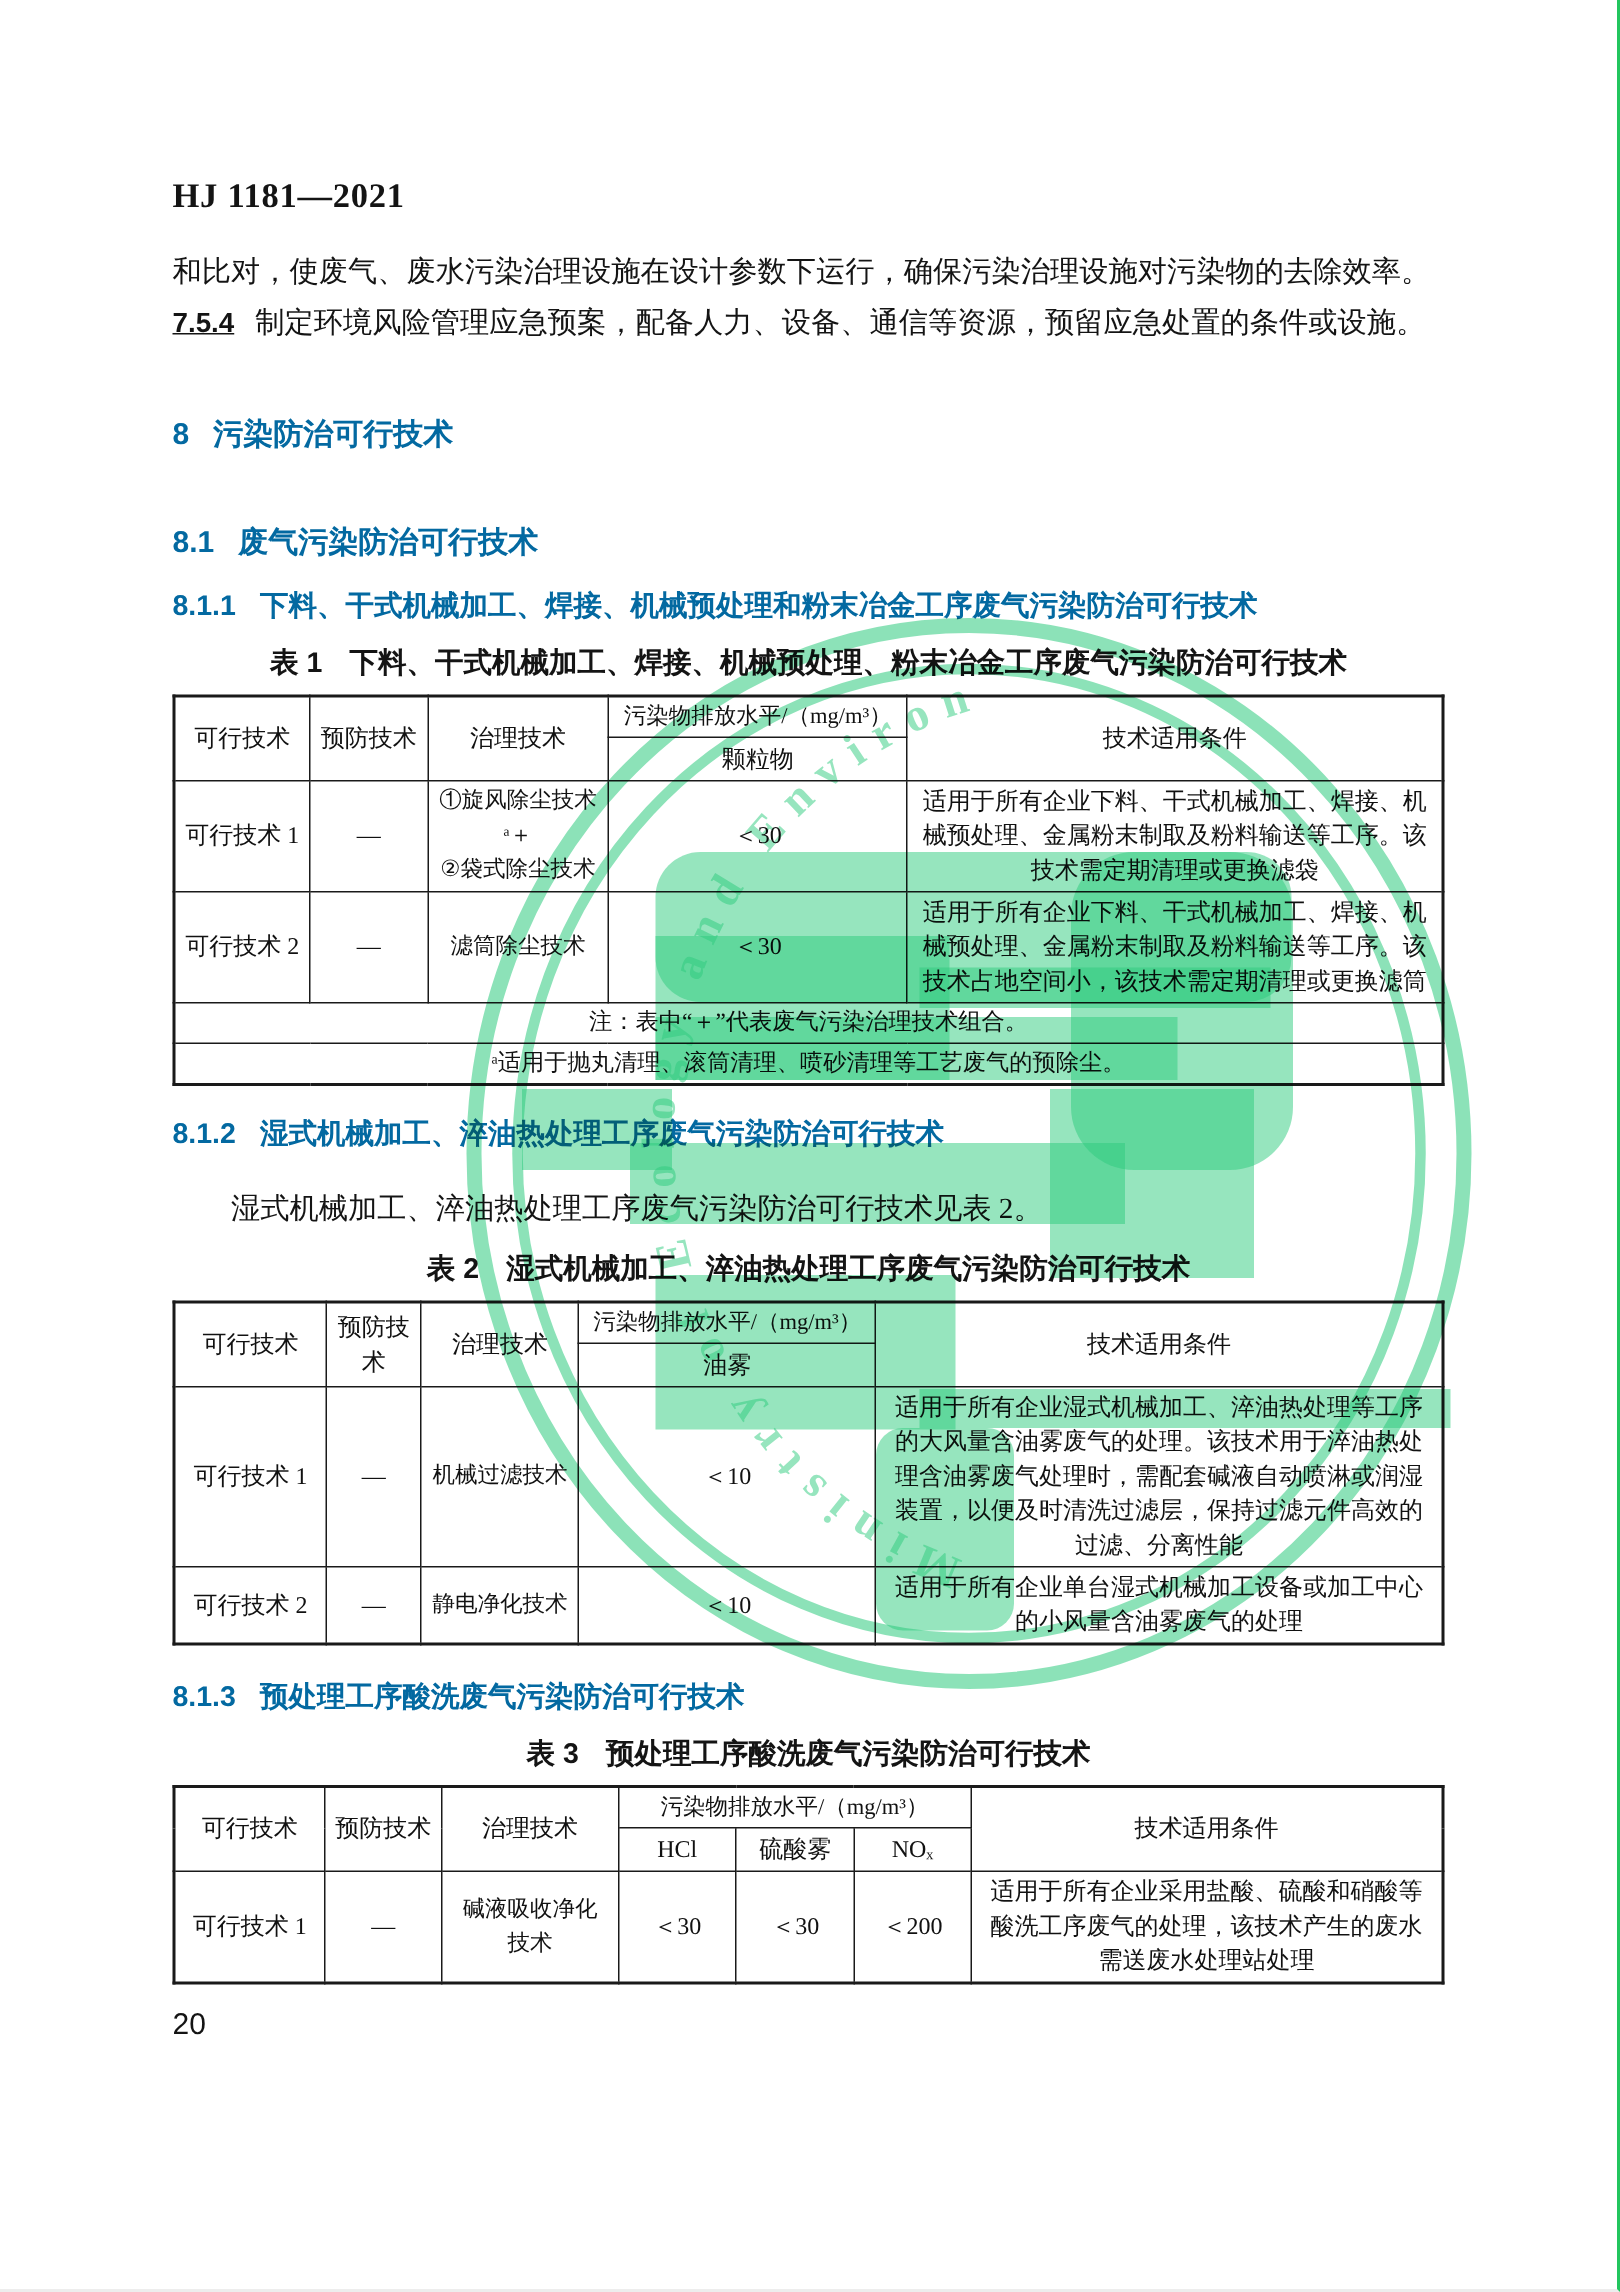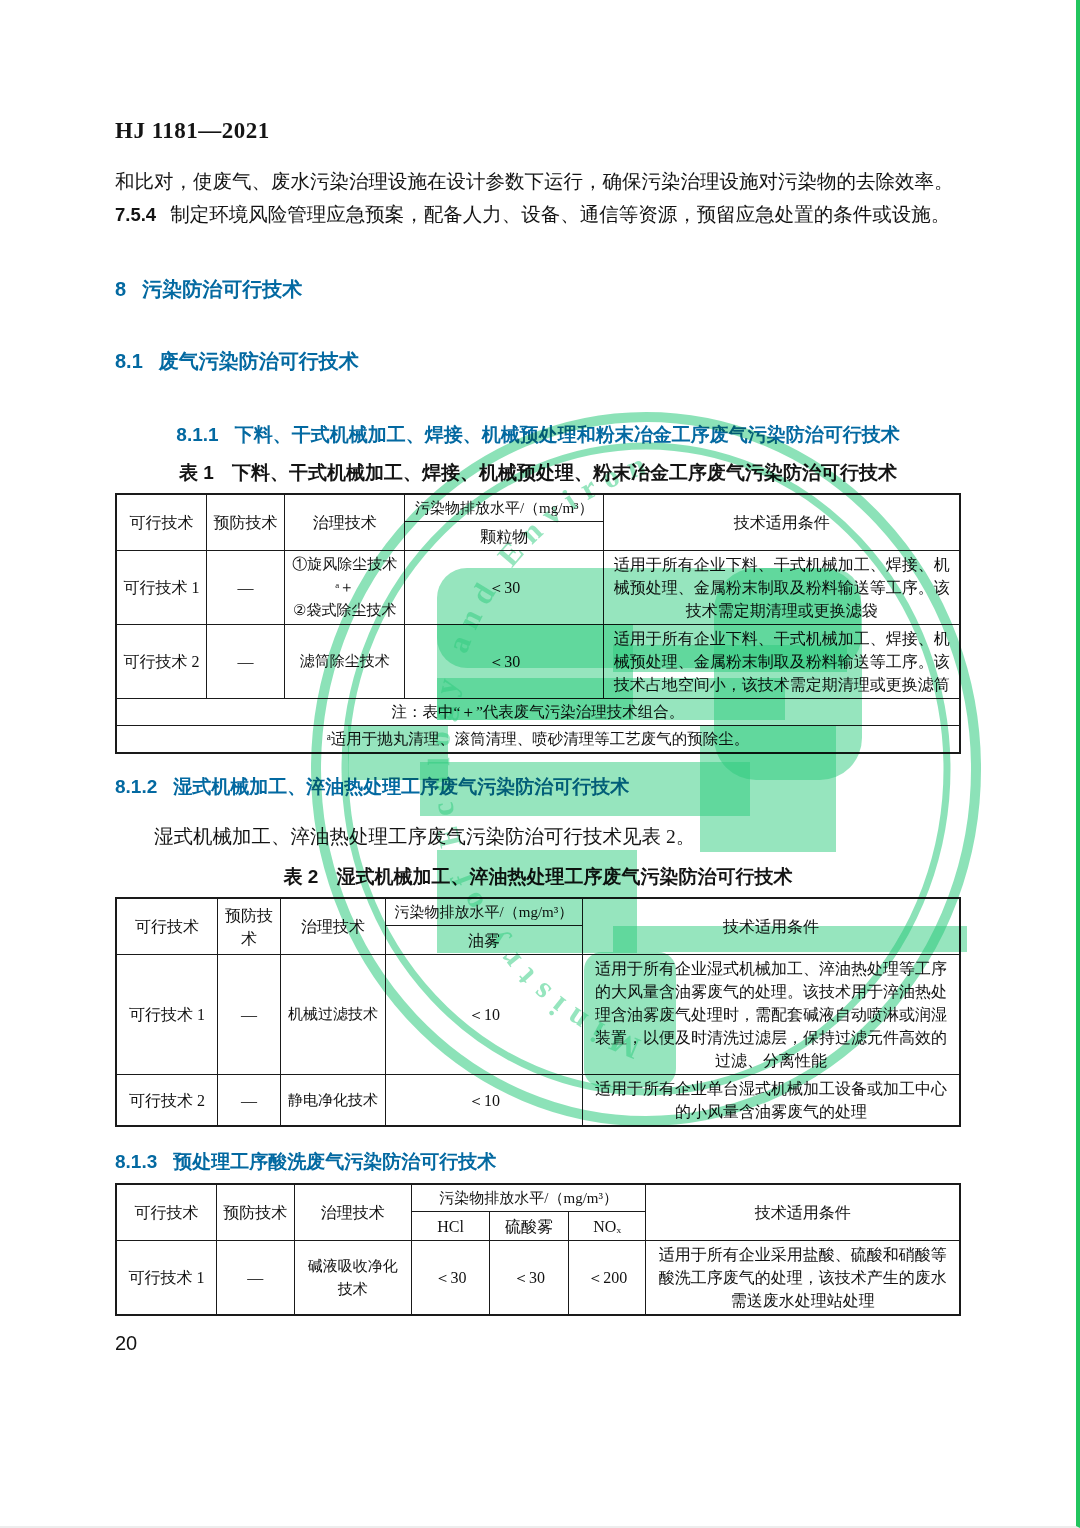--- a/index.html
+++ b/index.html
@@ -4,45 +4,45 @@
 <style>
   html,body{margin:0;padding:0;background:#ffffff;}
   .page{
     position:relative;
     width:1080px;height:1528px;
     background:#ffffff;
     overflow:hidden;
     font-family:"Liberation Serif","DejaVu Serif",serif;
     color:#141414;
     box-sizing:border-box;
-    border-right:4px solid #22c55e;
+    border-right:2px solid #22c55e;
     border-bottom:2px solid #ededed;
   }
   .content{
     position:relative;
     z-index:1;
     padding:118px 115px 0 115px;
   }
   .std-code{
     font-size:23px;font-weight:bold;letter-spacing:.5px;
     font-family:"Liberation Serif","DejaVu Serif",serif;
   }
   .body-p{
     margin:0;font-size:19.5px;line-height:31px;
   }
   .p-first{margin-top:22px;}
   .p-clause{margin-top:2px;}
-  .clause-num{font-weight:bold;font-family:"Liberation Sans","DejaVu Sans",sans-serif;margin-right:14px;font-size:18.5px;}
+  .clause-num{font-weight:bold;font-family:"Liberation Sans","DejaVu Sans",sans-serif;margin-right:14px;font-size:18.5px;text-decoration:underline;}
   .sec-h{
     margin:0;font-family:"Liberation Sans","DejaVu Sans",sans-serif;
     font-weight:bold;font-size:20px;line-height:26px;color:#0369a1;
   }
   .h-8{margin-top:46px;}
   .h-81{margin-top:46px;}
-  .h-811{margin-top:48px;font-size:19px;text-align:center;}
+  .h-811{margin-top:17px;font-size:19px;}
   .h-812{margin-top:20px;font-size:19px;}
   .h-813{margin-top:22px;font-size:19px;}
   .sec-num{margin-right:16px;}
   .lead-p{
     margin:0;margin-top:22px;font-size:19.5px;line-height:30px;text-indent:2em;
   }
   .tbl-caption{
     margin:0;margin-top:12px;text-align:center;
     font-family:Liberation Sans, sans-serif;
     font-weight:bold;font-size:19px;line-height:25px;
@@ -200,20 +200,23 @@
             <td class="cond">适用于所有企业单台湿式机械加工设备或加工中心的小风量含油雾废气的处理</td>
           </tr>
         </tbody>
       </table>
 
     <h4 class="sec-h h-813">
       <span class="sec-num">8.1.3</span><span>预处理工序酸洗废气污染防治可行技术</span>
     </h4>
 
 
+    <p class="tbl-caption">
+      <span class="cap-label">表 3</span><span>预处理工序酸洗废气污染防治可行技术</span>
+    </p>
     <table class="std">
         <colgroup>
           <col style="width: 11.9%;">
           <col style="width: 9.2%;">
           <col style="width: 13.9%;">
           <col style="width: 9.3%;">
           <col style="width: 9.3%;">
           <col style="width: 9.2%;">
           <col style="width: 37.2%;">
         </colgroup>

